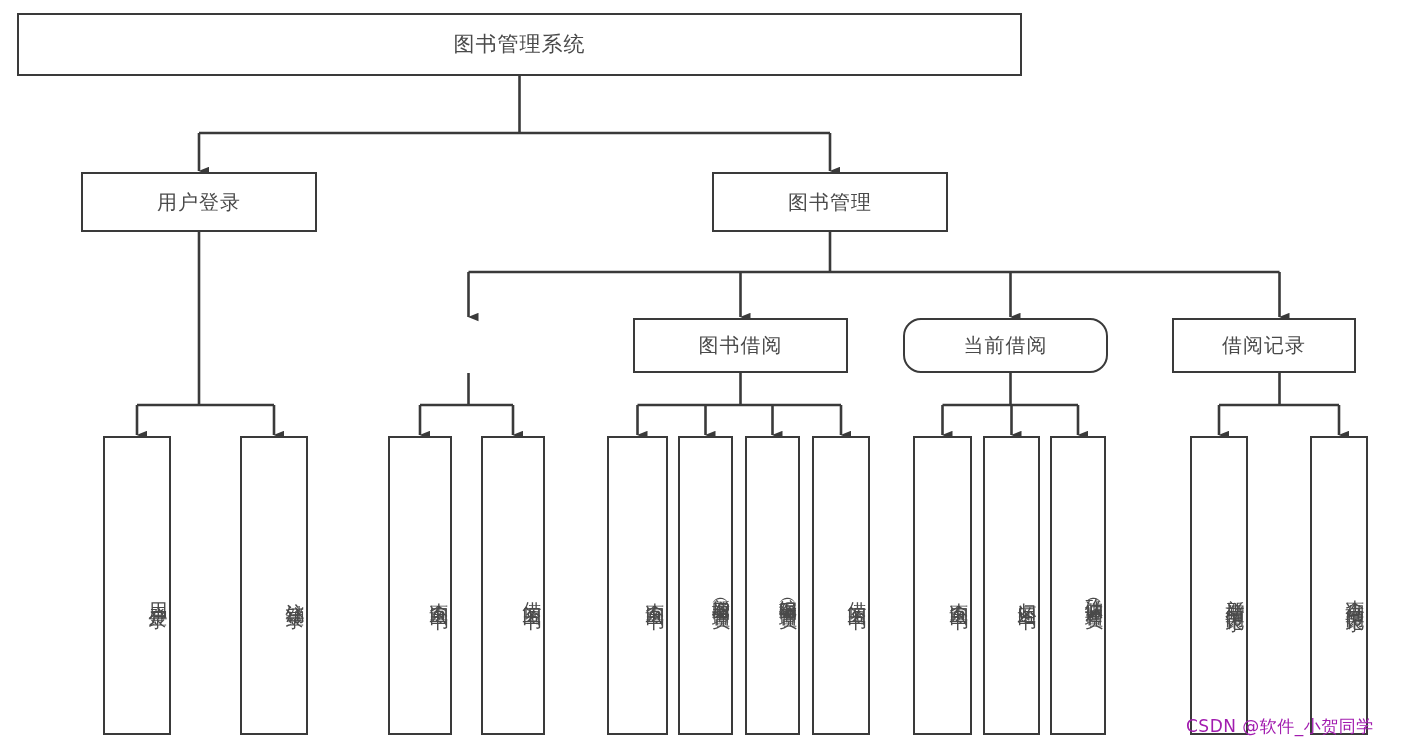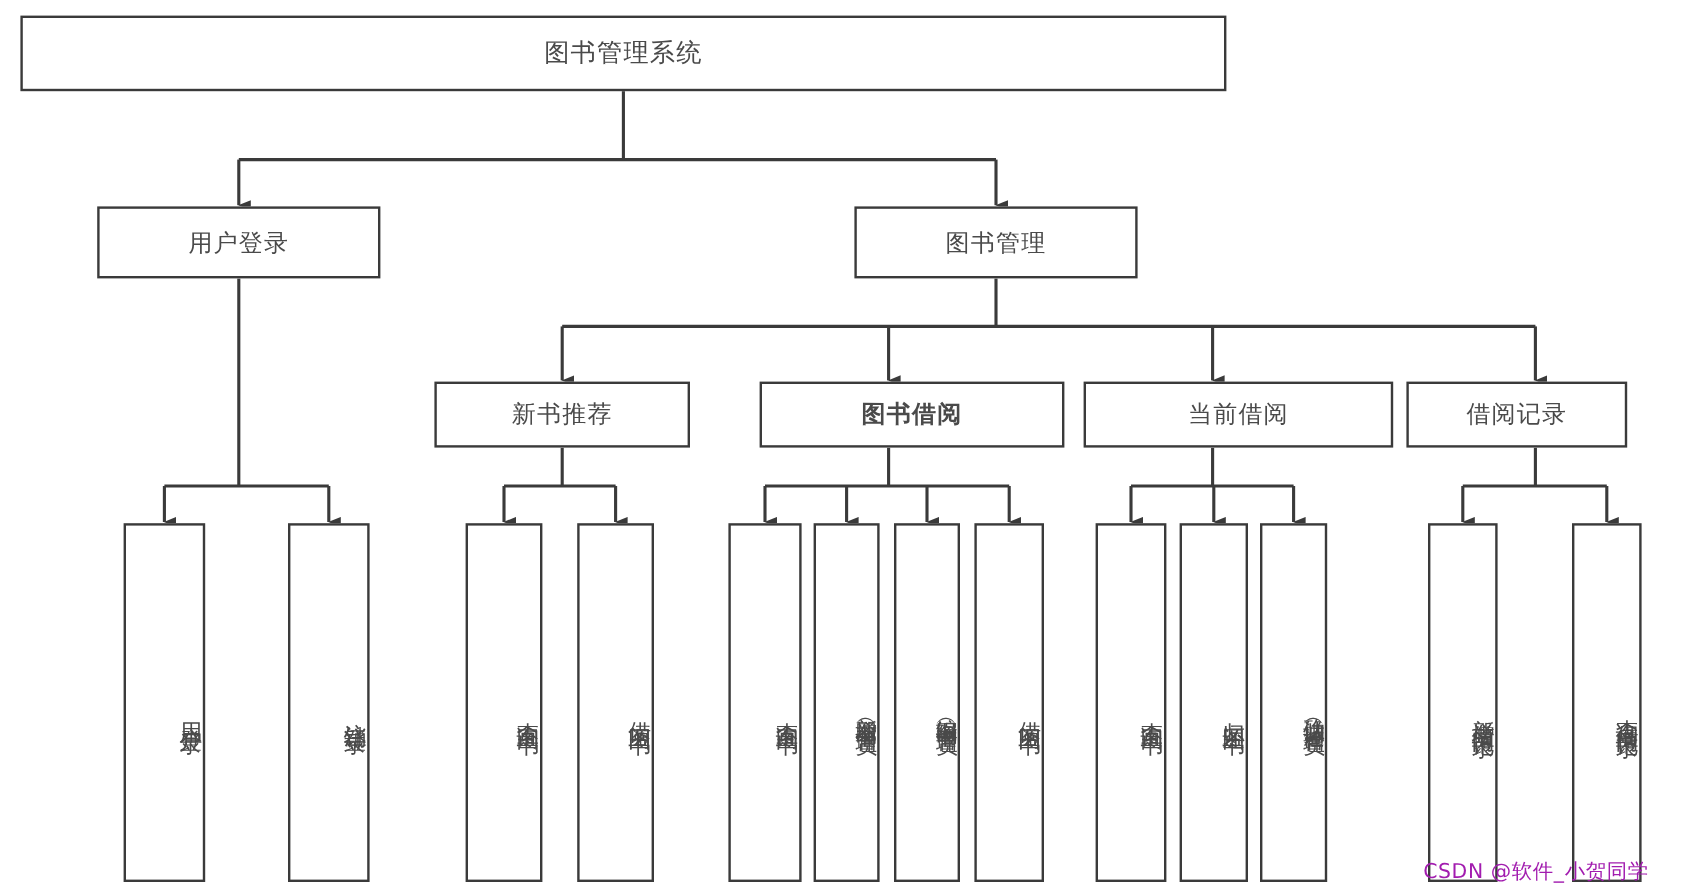--- a/index.html
+++ b/index.html
@@ -120,27 +120,24 @@
     <span>图书管理系统</span>
   </div>
 
   <div class="node" id="node-l2-0" style="left: 81px; top: 172px; width: 236px; height: 60px;">
     <span>用户登录</span>
   </div>
   <div class="node" id="node-l2-1" style="left: 712px; top: 172px; width: 236px; height: 60px;">
     <span>图书管理</span>
   </div>
 
-  <div class="node" id="node-l3-0" style="left: 362px; top: 318px; width: 213px; height: 55px;">
-    <span>新书推荐</span>
-  </div>
-  <div class="node" id="node-l3-1" style="left: 633px; top: 318px; width: 254px; height: 55px; font-weight: bold;">
+  <div class="node" id="node-l3-1" style="left: 633px; top: 318px; width: 215px; height: 55px;">
     <span>图书借阅</span>
   </div>
-  <div class="node" id="node-l3-2" style="left: 903px; top: 318px; width: 258px; height: 55px;">
+  <div class="node" id="node-l3-2" style="left: 903px; top: 318px; width: 205px; height: 55px; border-radius: 18px;">
     <span>当前借阅</span>
   </div>
   <div class="node" id="node-l3-3" style="left: 1172px; top: 318px; width: 184px; height: 55px;">
     <span>借阅记录</span>
   </div>
 
   <div class="node leaf" id="node-leaf-0" style="left: 103px; top: 436px; width: 68px; height: 299px;">
     <span>用户登录</span>
   </div>
   <div class="node leaf" id="node-leaf-1" style="left: 240px; top: 436px; width: 68px; height: 299px;">

